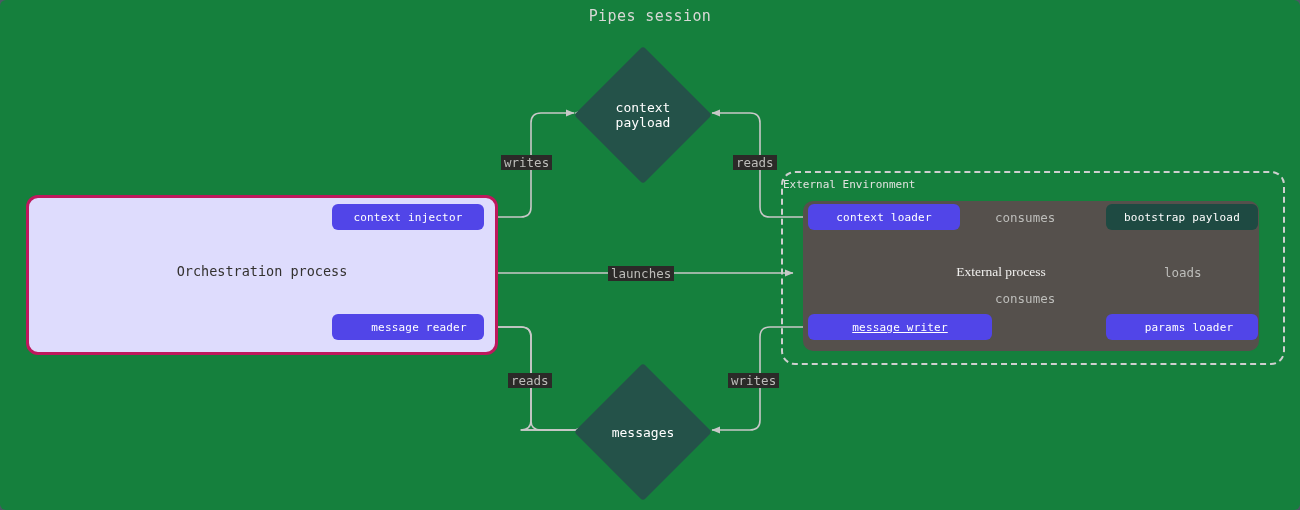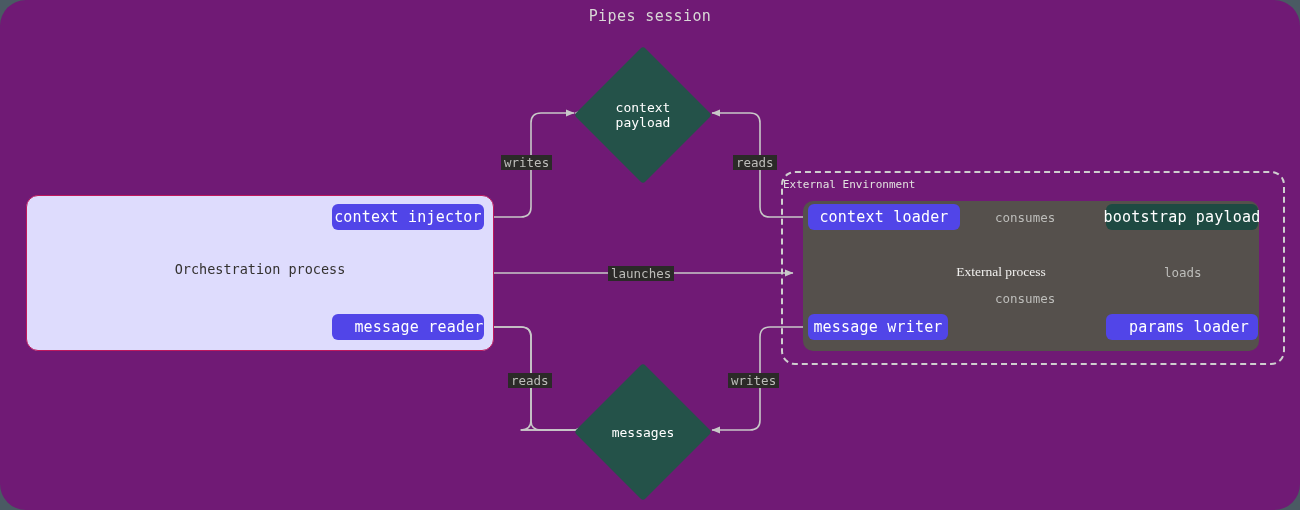--- a/index.html
+++ b/index.html
@@ -11,22 +11,22 @@
     width: 1300px;
     height: 510px;
     overflow: hidden;
     font-family: "DejaVu Sans Mono", "Liberation Mono", monospace;
   }
 
   #canvas {
     position: relative;
     width: 1300px;
     height: 510px;
-    background: #701a75;
-    border-radius: 26px;
+    background: #15803d;
+    border-radius: 6px;
     overflow: hidden;
   }
 
   #edges {
     position: absolute;
     left: 0; top: 0;
     width: 1300px;
     height: 510px;
     pointer-events: none;
   }
@@ -43,21 +43,21 @@
   }
 
   
   .cluster-orch {
     position: absolute;
     left: 26px;
     top: 195px;
     width: 466px;
     height: 154px;
     background: #dedcfd;
-    border: 1px solid #be185d;
+    border: 3px solid #be185d;
     border-radius: 12px;
   }
   .cluster-orch-label {
     position: absolute;
     left: 0;
     top: 65px;
     width: 466px;
     text-align: center;
     color: #33312f;
     font-size: 13.5px;
@@ -104,21 +104,21 @@
     font-size: 13.5px;
     font-family: Liberation Serif, serif;
   }
 
   
   .node {
     position: absolute;
     display: flex;
     align-items: center;
     justify-content: center;
-    font-size: 15px;
+    font-size: 11px;
     letter-spacing: 0.2px;
     white-space: nowrap;
     box-sizing: border-box;
   }
   .node-purple {
     background: #5145e8;
     color: #ffffff;
     border-radius: 6px;
     height: 26px;
   }
@@ -219,21 +219,21 @@
   <div class="cluster-proc">
     <div class="cluster-proc-label">External process</div>
   </div>
 
   <div class="node node-purple" style="left:332px;top:204px;width:152px;">context injector</div>
 
   <div class="node node-purple" style="left:332px;top:314px;width:152px;padding-left:22px;">message reader</div>
 
   <div class="node node-purple" style="left:808px;top:204px;width:152px;">context loader</div>
 
-  <div class="node node-purple" style="left:808px;top:314px;width:140px;">message writer</div>
+  <div class="node node-purple" style="left:808px;top:314px;width:184px;text-decoration:underline;">message writer</div>
 
   <div class="node node-purple" style="left:1106px;top:314px;width:152px;padding-left:14px;">params loader</div>
 
   <div class="node node-teal" style="left:1106px;top:204px;width:152px;">bootstrap payload</div>
 
   <div class="diamond-wrap" style="left:574px;top:46px;width:138px;height:138px;">
     <div class="diamond-shape"></div>
     <div class="diamond-label">context
 payload</div>
   </div>

